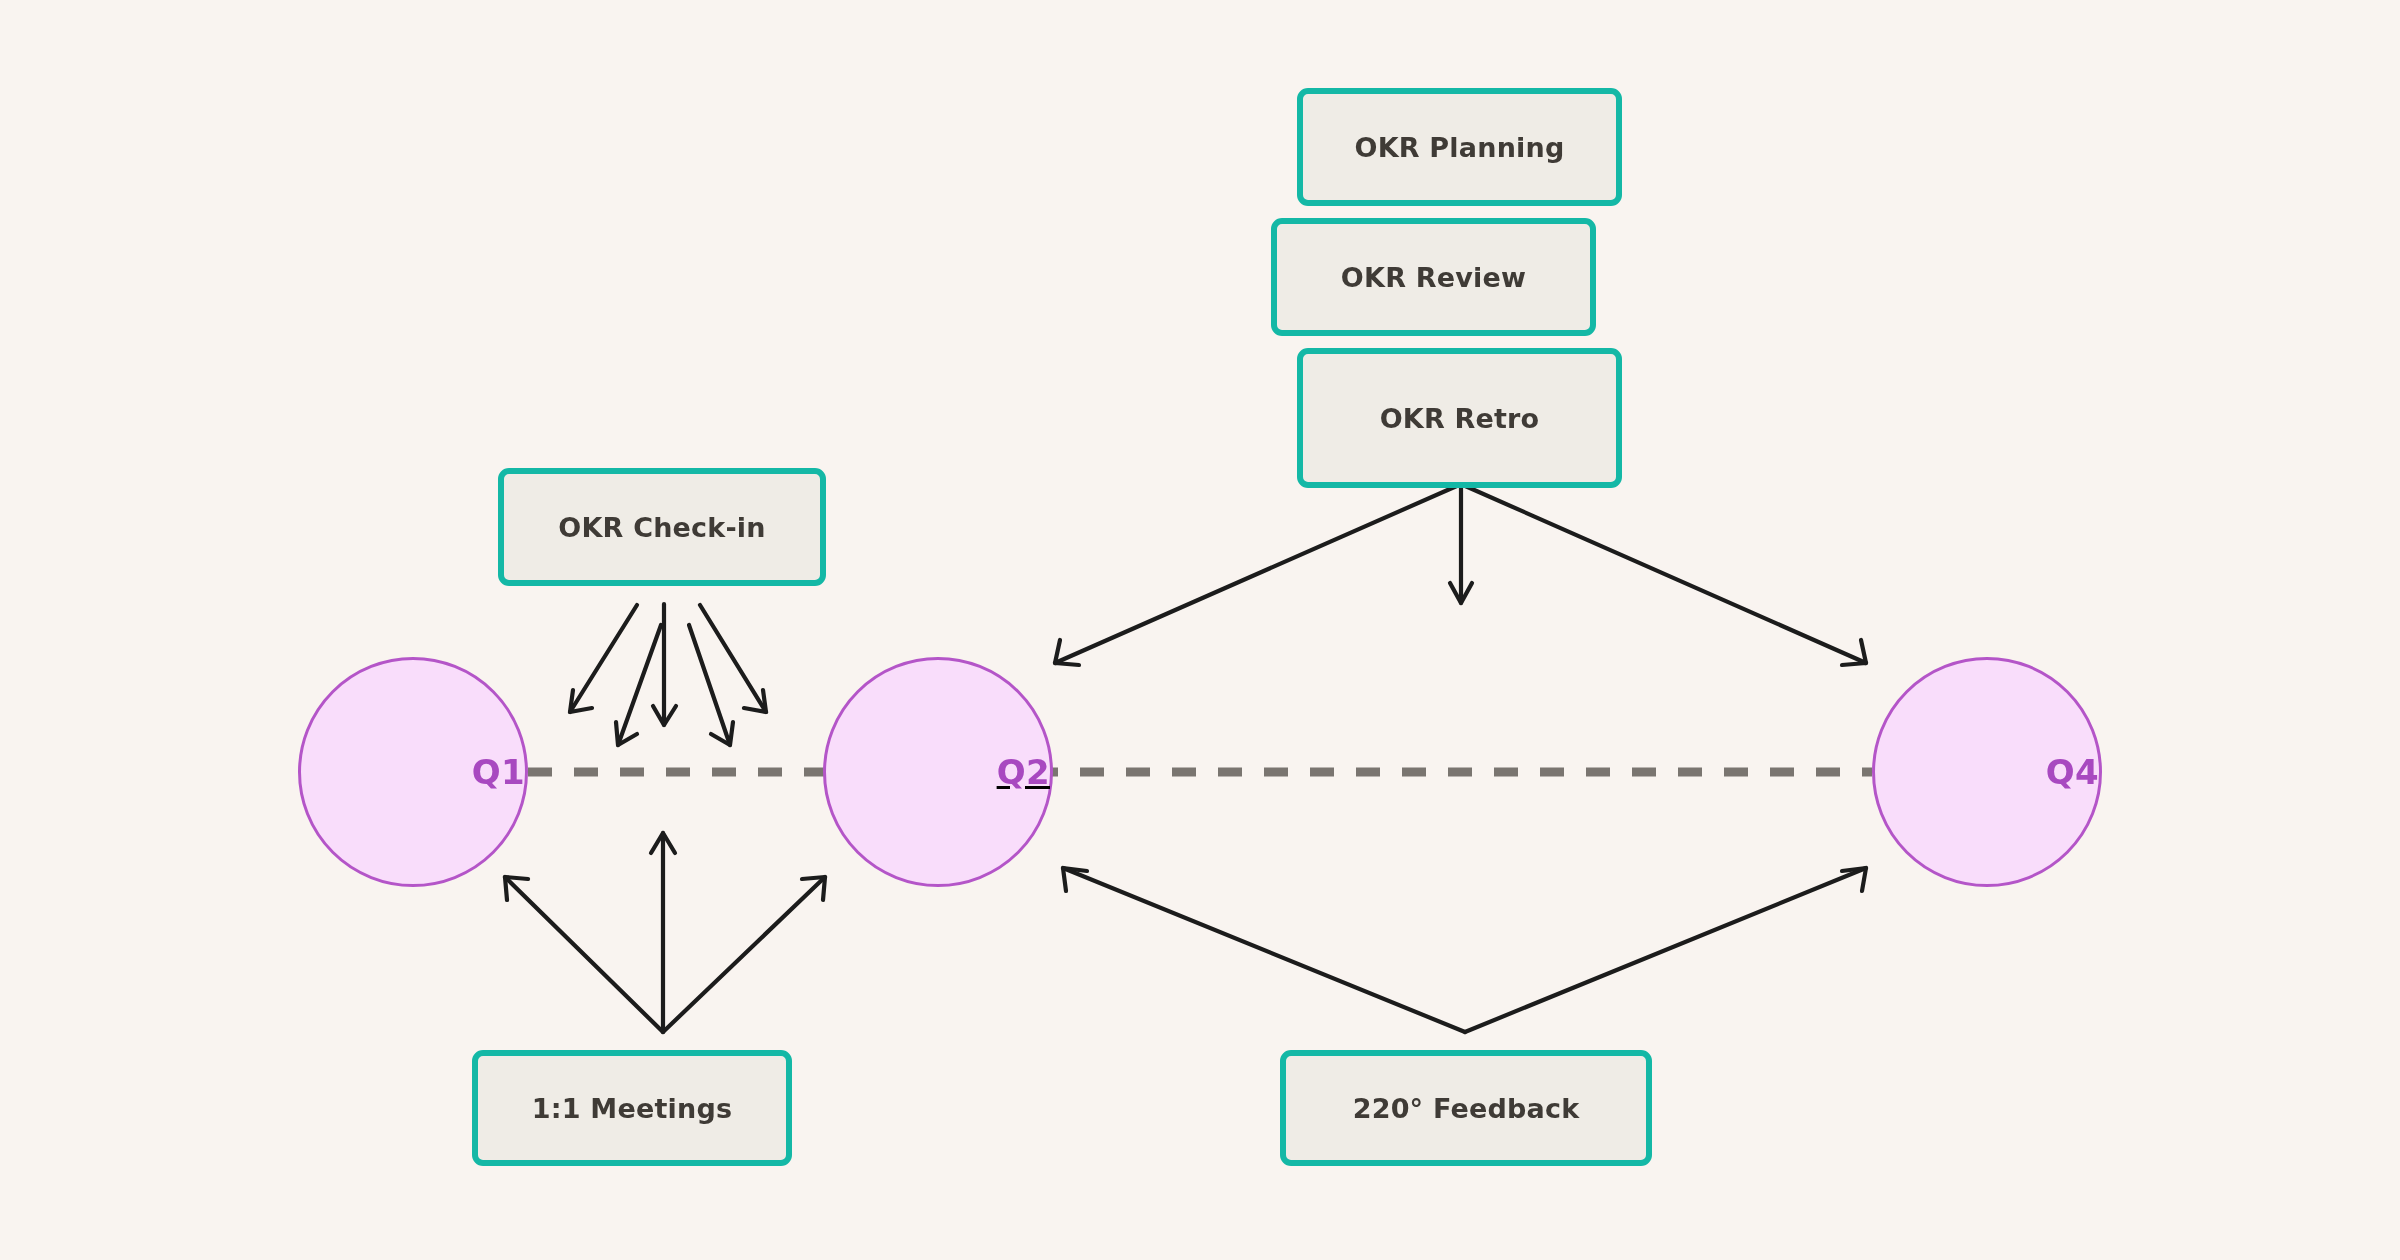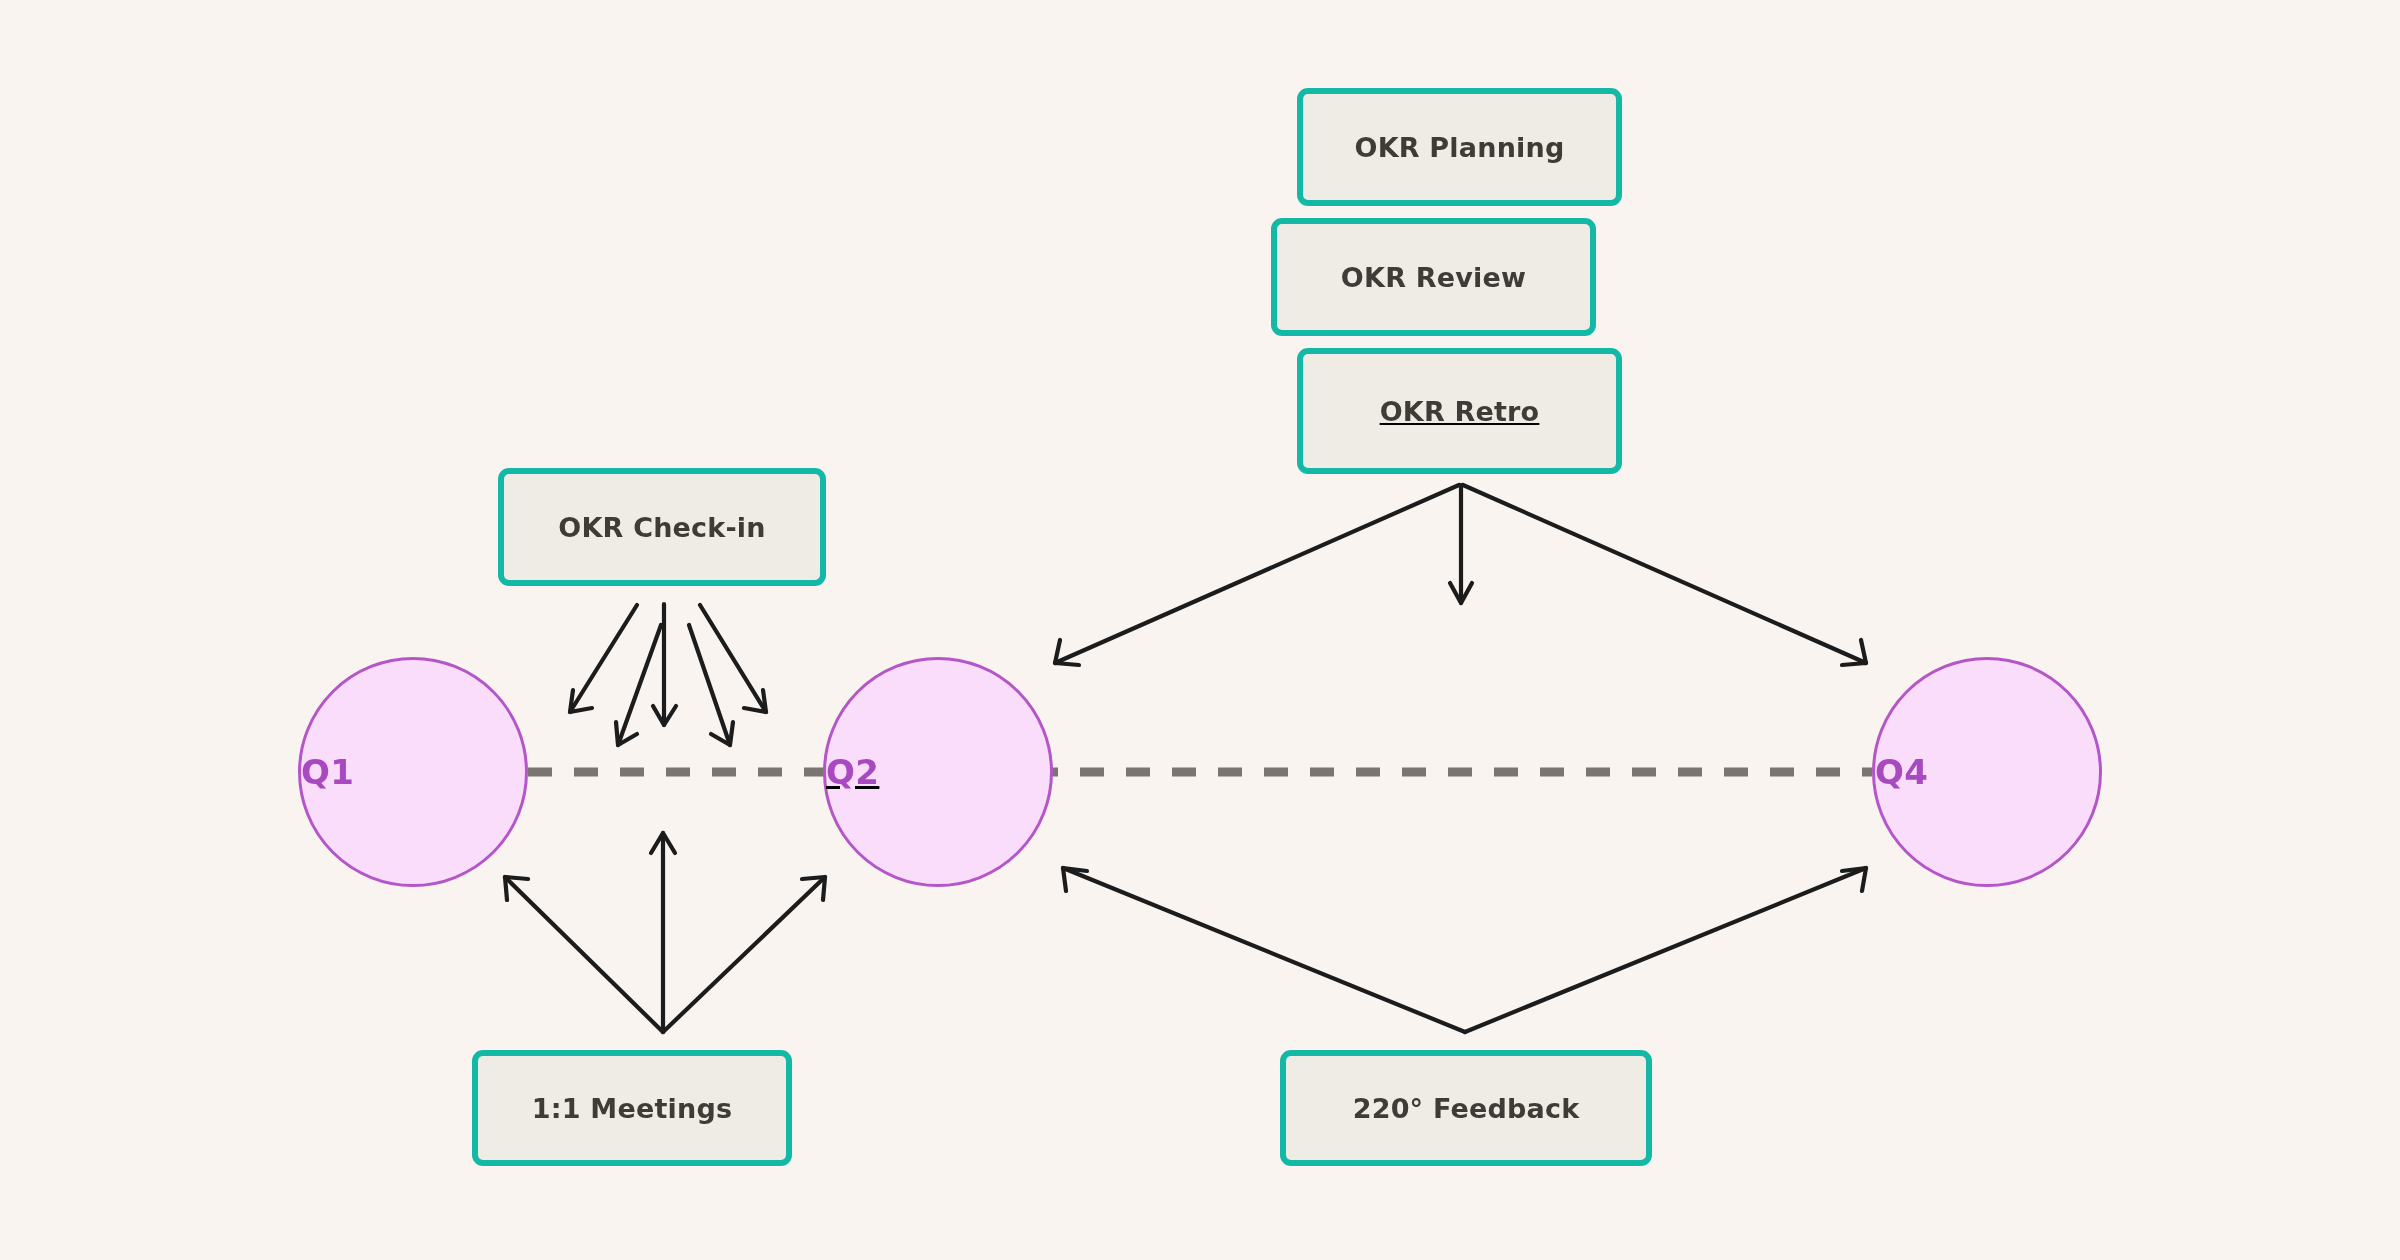--- a/index.html
+++ b/index.html
@@ -31,21 +31,21 @@
 
   
   .qnode {
     position: absolute;
     box-sizing: border-box;
     border-radius: 50%;
     background: #f9ddfb;
     border: 3px solid #b455c8;
     display: flex;
     align-items: center;
-    justify-content: flex-start;
+    justify-content: flex-end;
   }
   .qnode .qlabel {
     font-size: 34px;
     font-weight: 700;
     color: #a849c0;
     letter-spacing: 0.4px;
     line-height: 1;
     user-select: none;
   }
 
@@ -152,21 +152,21 @@
   </div>
 
   <div class="abox" style="left:1297px; top:88px; width:325px; height:118px;">
     <span class="alabel">OKR Planning</span>
   </div>
 
   <div class="abox" style="left:1271px; top:218px; width:325px; height:118px;">
     <span class="alabel">OKR Review</span>
   </div>
 
-  <div class="abox" style="left:1297px; top:348px; width:325px; height:126px;text-decoration:underline;">
+  <div class="abox" style="left:1297px; top:348px; width:325px; height:140px;">
     <span class="alabel">OKR Retro</span>
   </div>
 
   <div class="abox" style="left:498px; top:468px; width:328px; height:118px;">
     <span class="alabel">OKR Check-in</span>
   </div>
 
   <div class="abox" style="left:472px; top:1050px; width:320px; height:116px;text-align:right;">
     <span class="alabel">1:1 Meetings</span>
   </div>

